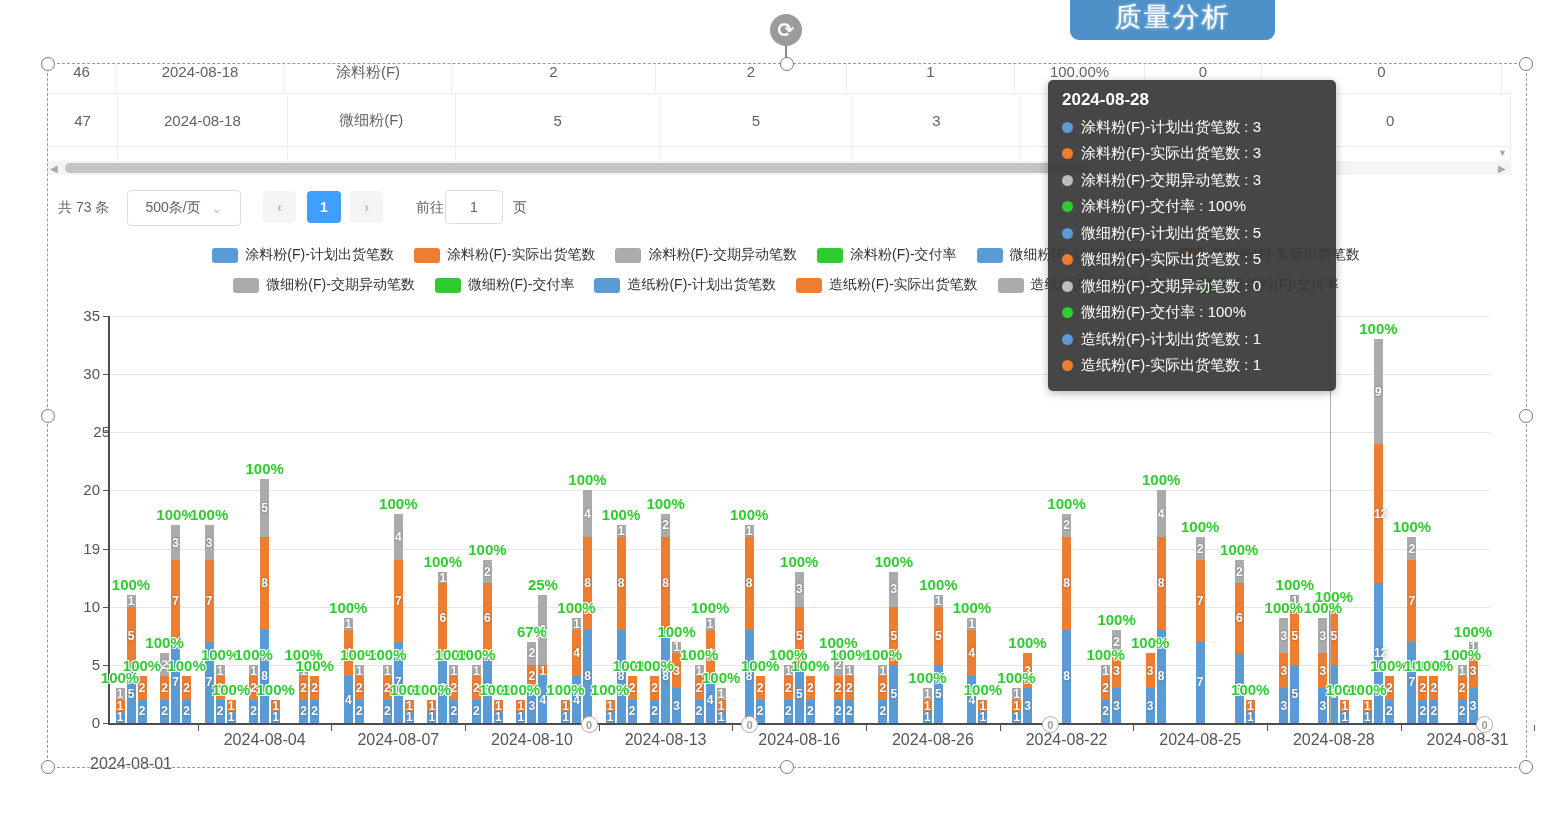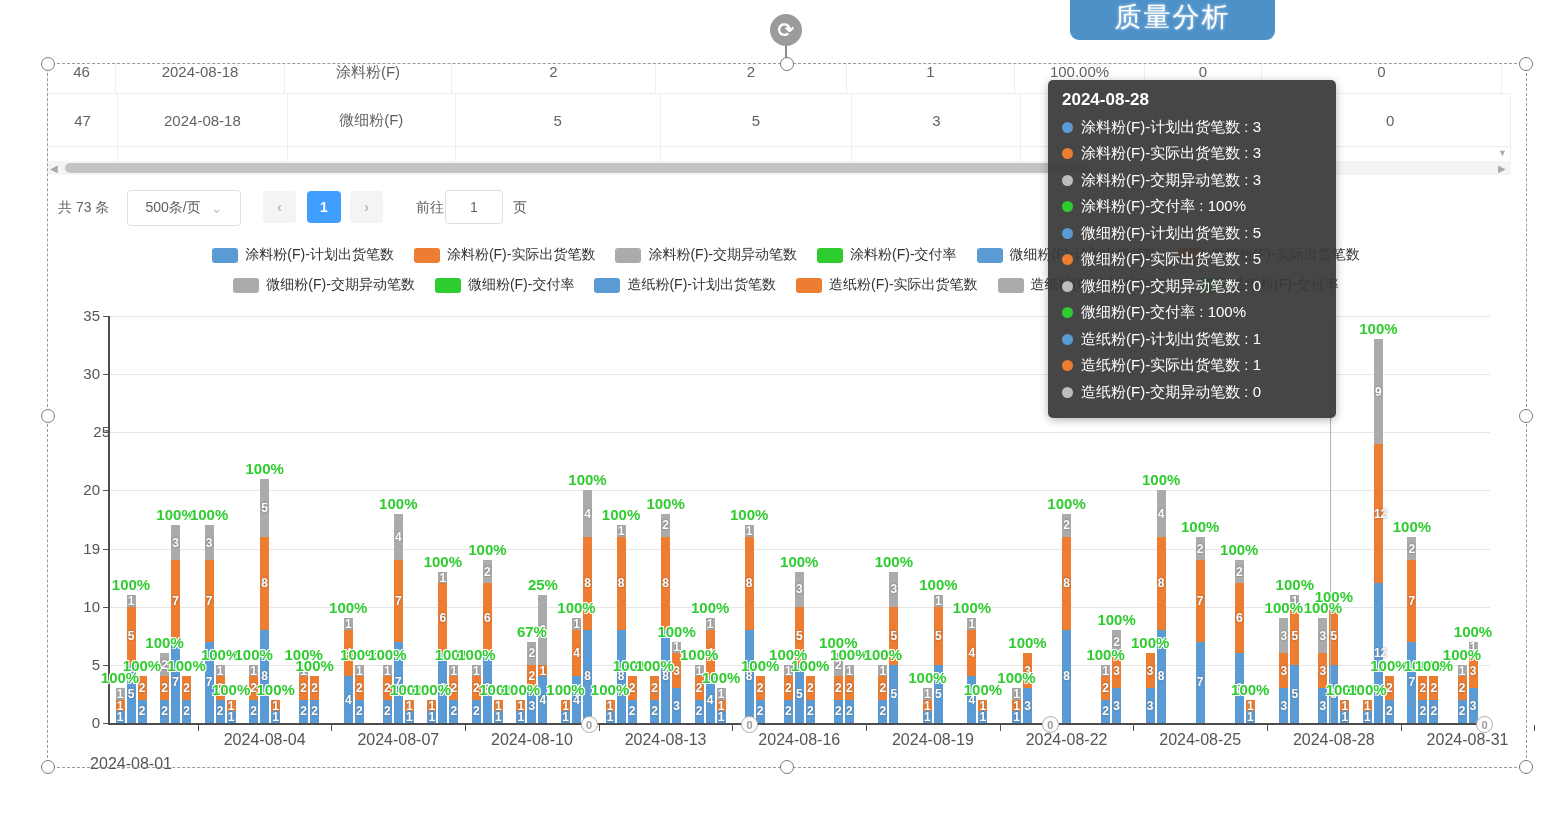--- a/index.html
+++ b/index.html
@@ -207,21 +207,21 @@
     <div class="abs xlabel" style="left: 264.65px;">2024-08-04</div>
     <div class="abs xtickmark" style="left: 331.475px;"></div>
     <div class="abs xlabel" style="left: 398.3px;">2024-08-07</div>
     <div class="abs xtickmark" style="left: 465.125px;"></div>
     <div class="abs xlabel" style="left: 531.95px;">2024-08-10</div>
     <div class="abs xtickmark" style="left: 598.775px;"></div>
     <div class="abs xlabel" style="left: 665.6px;">2024-08-13</div>
     <div class="abs xtickmark" style="left: 732.425px;"></div>
     <div class="abs xlabel" style="left: 799.25px;">2024-08-16</div>
     <div class="abs xtickmark" style="left: 866.075px;"></div>
-    <div class="abs xlabel" style="left: 932.9px;">2024-08-19</div>
+    <div class="abs xlabel" style="left: 932.9px;">2024-08-26</div>
     <div class="abs xtickmark" style="left: 999.725px;"></div>
     <div class="abs xlabel" style="left: 1066.55px;">2024-08-22</div>
     <div class="abs xtickmark" style="left: 1133.38px;"></div>
     <div class="abs xlabel" style="left: 1200.2px;">2024-08-25</div>
     <div class="abs xtickmark" style="left: 1267.02px;"></div>
     <div class="abs xlabel" style="left: 1333.85px;">2024-08-28</div>
     <div class="abs xtickmark" style="left: 1400.67px;"></div>
     <div class="abs xlabel" style="left: 1467.5px;">2024-08-31</div>
     <div class="abs xtickmark" style="left: 1534.33px;"></div>
     <div class="abs bar" style="left: 115.5px; width: 9px; top: 688.114px; height: 34.8857px;">
@@ -903,24 +903,20 @@
         <div>微细粉(F)-交付率 : 100%</div>
       </div>
       <div class="tt-row">
         <div class="tt-dot" style="background: rgb(91, 155, 213);"></div>
         <div>造纸粉(F)-计划出货笔数 : 1</div>
       </div>
       <div class="tt-row">
         <div class="tt-dot" style="background: rgb(237, 125, 49);"></div>
         <div>造纸粉(F)-实际出货笔数 : 1</div>
       </div>
-      <div class="tt-row">
-        <div class="tt-dot" style="background: rgb(189, 189, 189);"></div>
-        <div>造纸粉(F)-交期异动笔数 : 0</div>
-      </div>
     </div>
 </div>
 
 <div id="sel-frame" class="abs"></div>
 <div id="rotate-stem" class="abs"></div>
 <div id="rotate-handle" class="abs">⟳</div>
 <div id="handles">
     <div class="abs handle" style="left: 41px; top: 57px;"></div>
     <div class="abs handle" style="left: 780px; top: 57px;"></div>
     <div class="abs handle" style="left: 1519px; top: 57px;"></div>

